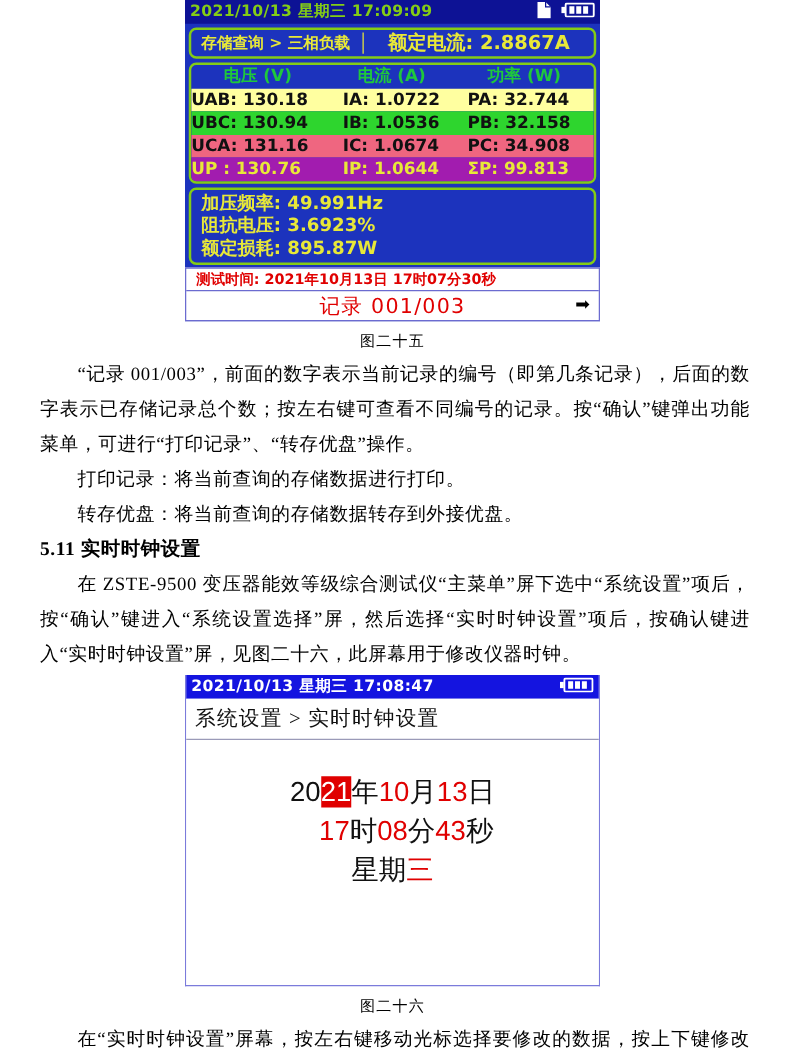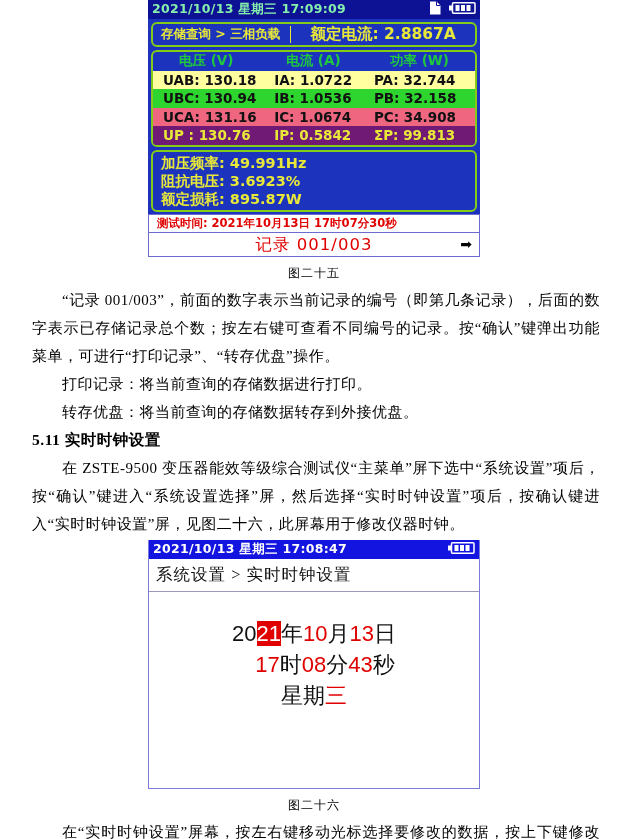--- a/index.html
+++ b/index.html
@@ -19,45 +19,45 @@
   .line-indent { font-size:15px; line-height:28px; text-indent:2em; letter-spacing:0.5px; }
   .sect-heading { font-size:15.5px; line-height:28px; font-weight:bold; letter-spacing:0.5px; }
   .fig-caption { text-align:center; font-size:12px; line-height:24px; letter-spacing:1px;font-family:Liberation Mono, monospace; }
 
   
   .device { width:332px; margin-left:148px; font-family:"DejaVu Sans","Liberation Sans",sans-serif; }
 
   
   .s1 { background:#1c33bd; }
   .s1-titlebar {
-    height:19px; background:#0d1295; color:#86efac;
+    height:19px; background:#0d1295; color:#84cc16;
     display:flex; align-items:center; font-size:12.5px; font-weight:bold;
     padding:0 4px; letter-spacing:0.3px;
   }
   .s1-titlebar .spacer { flex:1; }
   .s1-titlebar svg { margin-left:8px; }
   .s1-main { padding:3px 3px 2px 3px; }
   .wbox { border:2px solid #84cc16; border-radius:6px; overflow:hidden; }
   .crumb-row { display:flex; align-items:center; height:25px; margin-bottom:3px; }
   .crumb-left { font-size:12.5px; font-weight:bold; color:#e8e838; padding:0 10px 0 8px; white-space:nowrap; }
   .crumb-div { width:1px; align-self:stretch; background:#e8e838; margin:2px 0; }
   .crumb-right { flex:1; font-size:15.5px; color:#e8e838; text-align:center; white-space:nowrap; font-weight:bold; }
   .t-row { display:flex; height:18.5px; align-items:center; font-size:13.5px; font-weight:bold; }
   .t-row .c { white-space:nowrap; }
-  .t-row .c0 { width:37%; padding-left:10px; }
+  .t-row .c0 { width:37%; padding-left:0; }
   .t-row .c1 { width:31%; padding-left:2px; }
   .t-row .c2 { width:32%; padding-left:2px; }
   .t-head { color:#1fc83c; }
   .t-head .c0 { padding-left:26px; }
   .t-head .c1 { padding-left:14px; }
   .t-head .c2 { padding-left:18px; }
   .bg-yellow { background:#ffffa0; color:#111; }
   .bg-green  { background:#2ed52e; color:#111; }
   .bg-pink   { background:#ef6680; color:#111; }
-  .bg-blue   { background:#701a75; color:#e8e838; }
+  .bg-blue   { background:#a21caf; color:#e8e838; }
   .meas-box { margin-bottom:3px; }
 
   .info-box { color:#e8e838; font-size:14.5px; font-weight:bold; padding:2px 6px 2px 8px; }
   .info-grid { display:flex; }
   .info-col-l { width:56%; }
   .info-col-r { width:44%; }
   .info-grid div { line-height:18px; white-space:nowrap; }
   .info-cont { padding-left:3.4em; }
 
   .s1-bottom { background:#fff; border:1px solid #6b6bd0; }
@@ -140,21 +140,21 @@
         <span class="c c1">IB: 1.0536</span>
         <span class="c c2">PB: 32.158</span>
       </div>
       <div class="t-row bg-pink">
         <span class="c c0">UCA: 131.16</span>
         <span class="c c1">IC: 1.0674</span>
         <span class="c c2">PC: 34.908</span>
       </div>
       <div class="t-row bg-blue">
         <span class="c c0">UP : 130.76</span>
-        <span class="c c1">IP: 0.5842</span>
+        <span class="c c1">IP: 1.0644</span>
         <span class="c c2">ΣP: 99.813</span>
       </div>
     </div>
 
     <div class="wbox info-box">
       <div class="info-grid">
         <div class="info-col-l">
           <div>加压频率: 49.991Hz</div>
           <div>阻抗电压: 3.6923%</div>
           <div>额定损耗: 895.87W</div>

